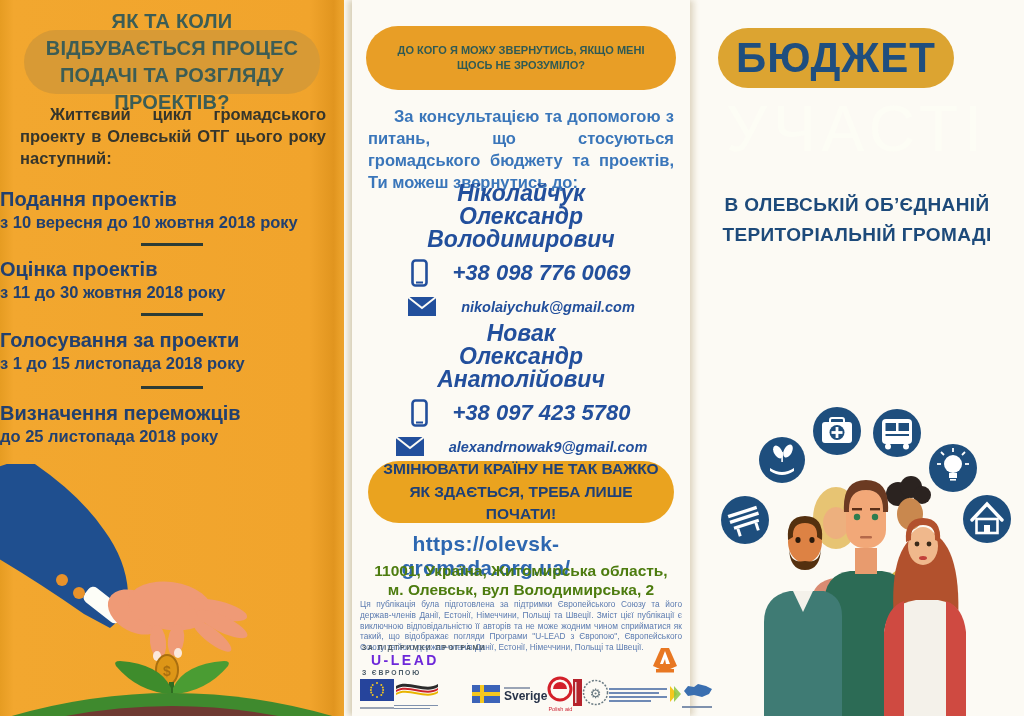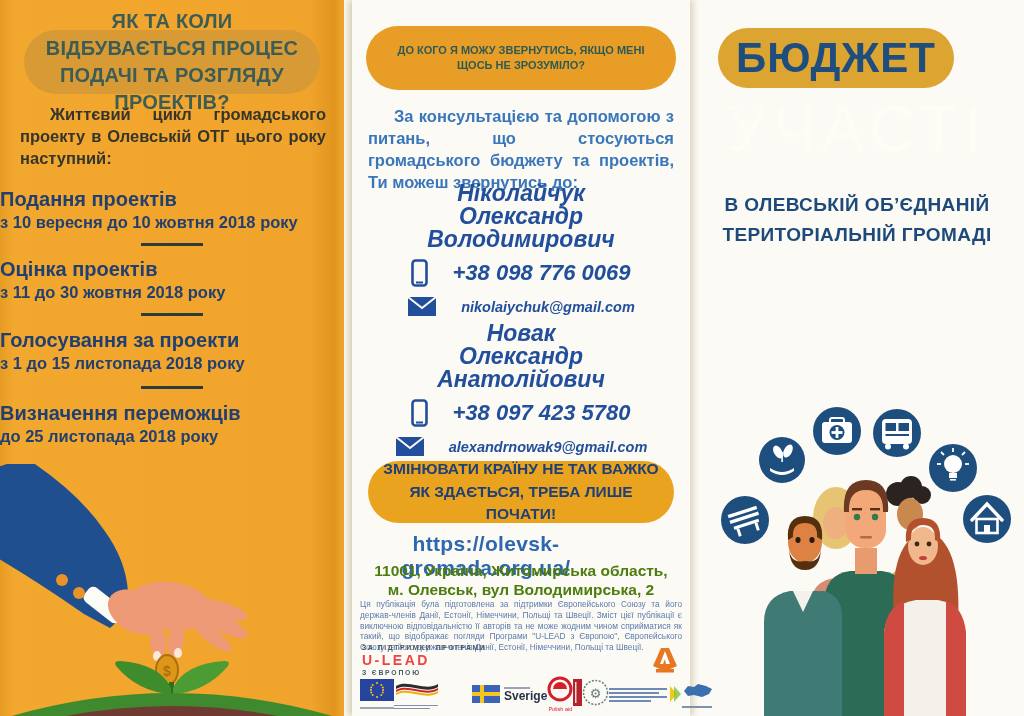--- a/index.html
+++ b/index.html
@@ -50,21 +50,21 @@
   .motto-pill { left:16px; top:461px; width:306px; height:62px; background:#eaa31f;
     color:#1e4076; font-size:15.5px; line-height:1.45; padding:6px 14px; }
   .website { left:0; top:532px; width:268px; text-align:center; color:#2d67b0;
     font-size:21px; font-weight:bold; letter-spacing:.3px; }
   .address { left:0; top:561px; width:338px; text-align:center; color:#4d7c0f;
     font-size:15.5px; font-weight:bold; line-height:1.25; }
   .disclaimer { left:8px; top:599px; width:322px; color:#5b7bb0; font-size:8.3px;
     line-height:1.3; text-align:justify; }
   .sponsor-row { left:10px; top:644px; width:318px; display:flex; justify-content:space-between; }
   .ulead-caption { font-size:6.8px; letter-spacing:1.6px; color:#4a5a66; font-weight:bold; }
-  .ulead-name { font-size:14px; letter-spacing:2.5px; color:#ef4444; font-weight:bold; margin:1px 0; }
+  .ulead-name { font-size:14px; letter-spacing:2.5px; color:#6d28d9; font-weight:bold; margin:1px 9px; }
   .ulead-suffix { font-size:6.8px; letter-spacing:1.8px; color:#4a5a66; font-weight:bold; }
   .logos-row { left:8px; top:676px; width:322px; display:flex; align-items:center;
     justify-content:space-between; }
   .logo-caption-bar { height:2px; background:#9aa4b5; margin-top:2px; }
   .tiny-bars div { height:1.5px; background:#7f91ad; margin-top:1.5px; }
   .sweden-wrap { display:flex; align-items:center; gap:4px;padding-left:32px; }
   .sweden-label { font-size:12px; font-weight:bold; color:#273349; }
   .polish-aid-label { font-size:5.5px; color:#c23; text-align:center; }
   .ministry-text div { height:2px; background:#6f8ab5; margin-top:2px; width:58px; }
 

